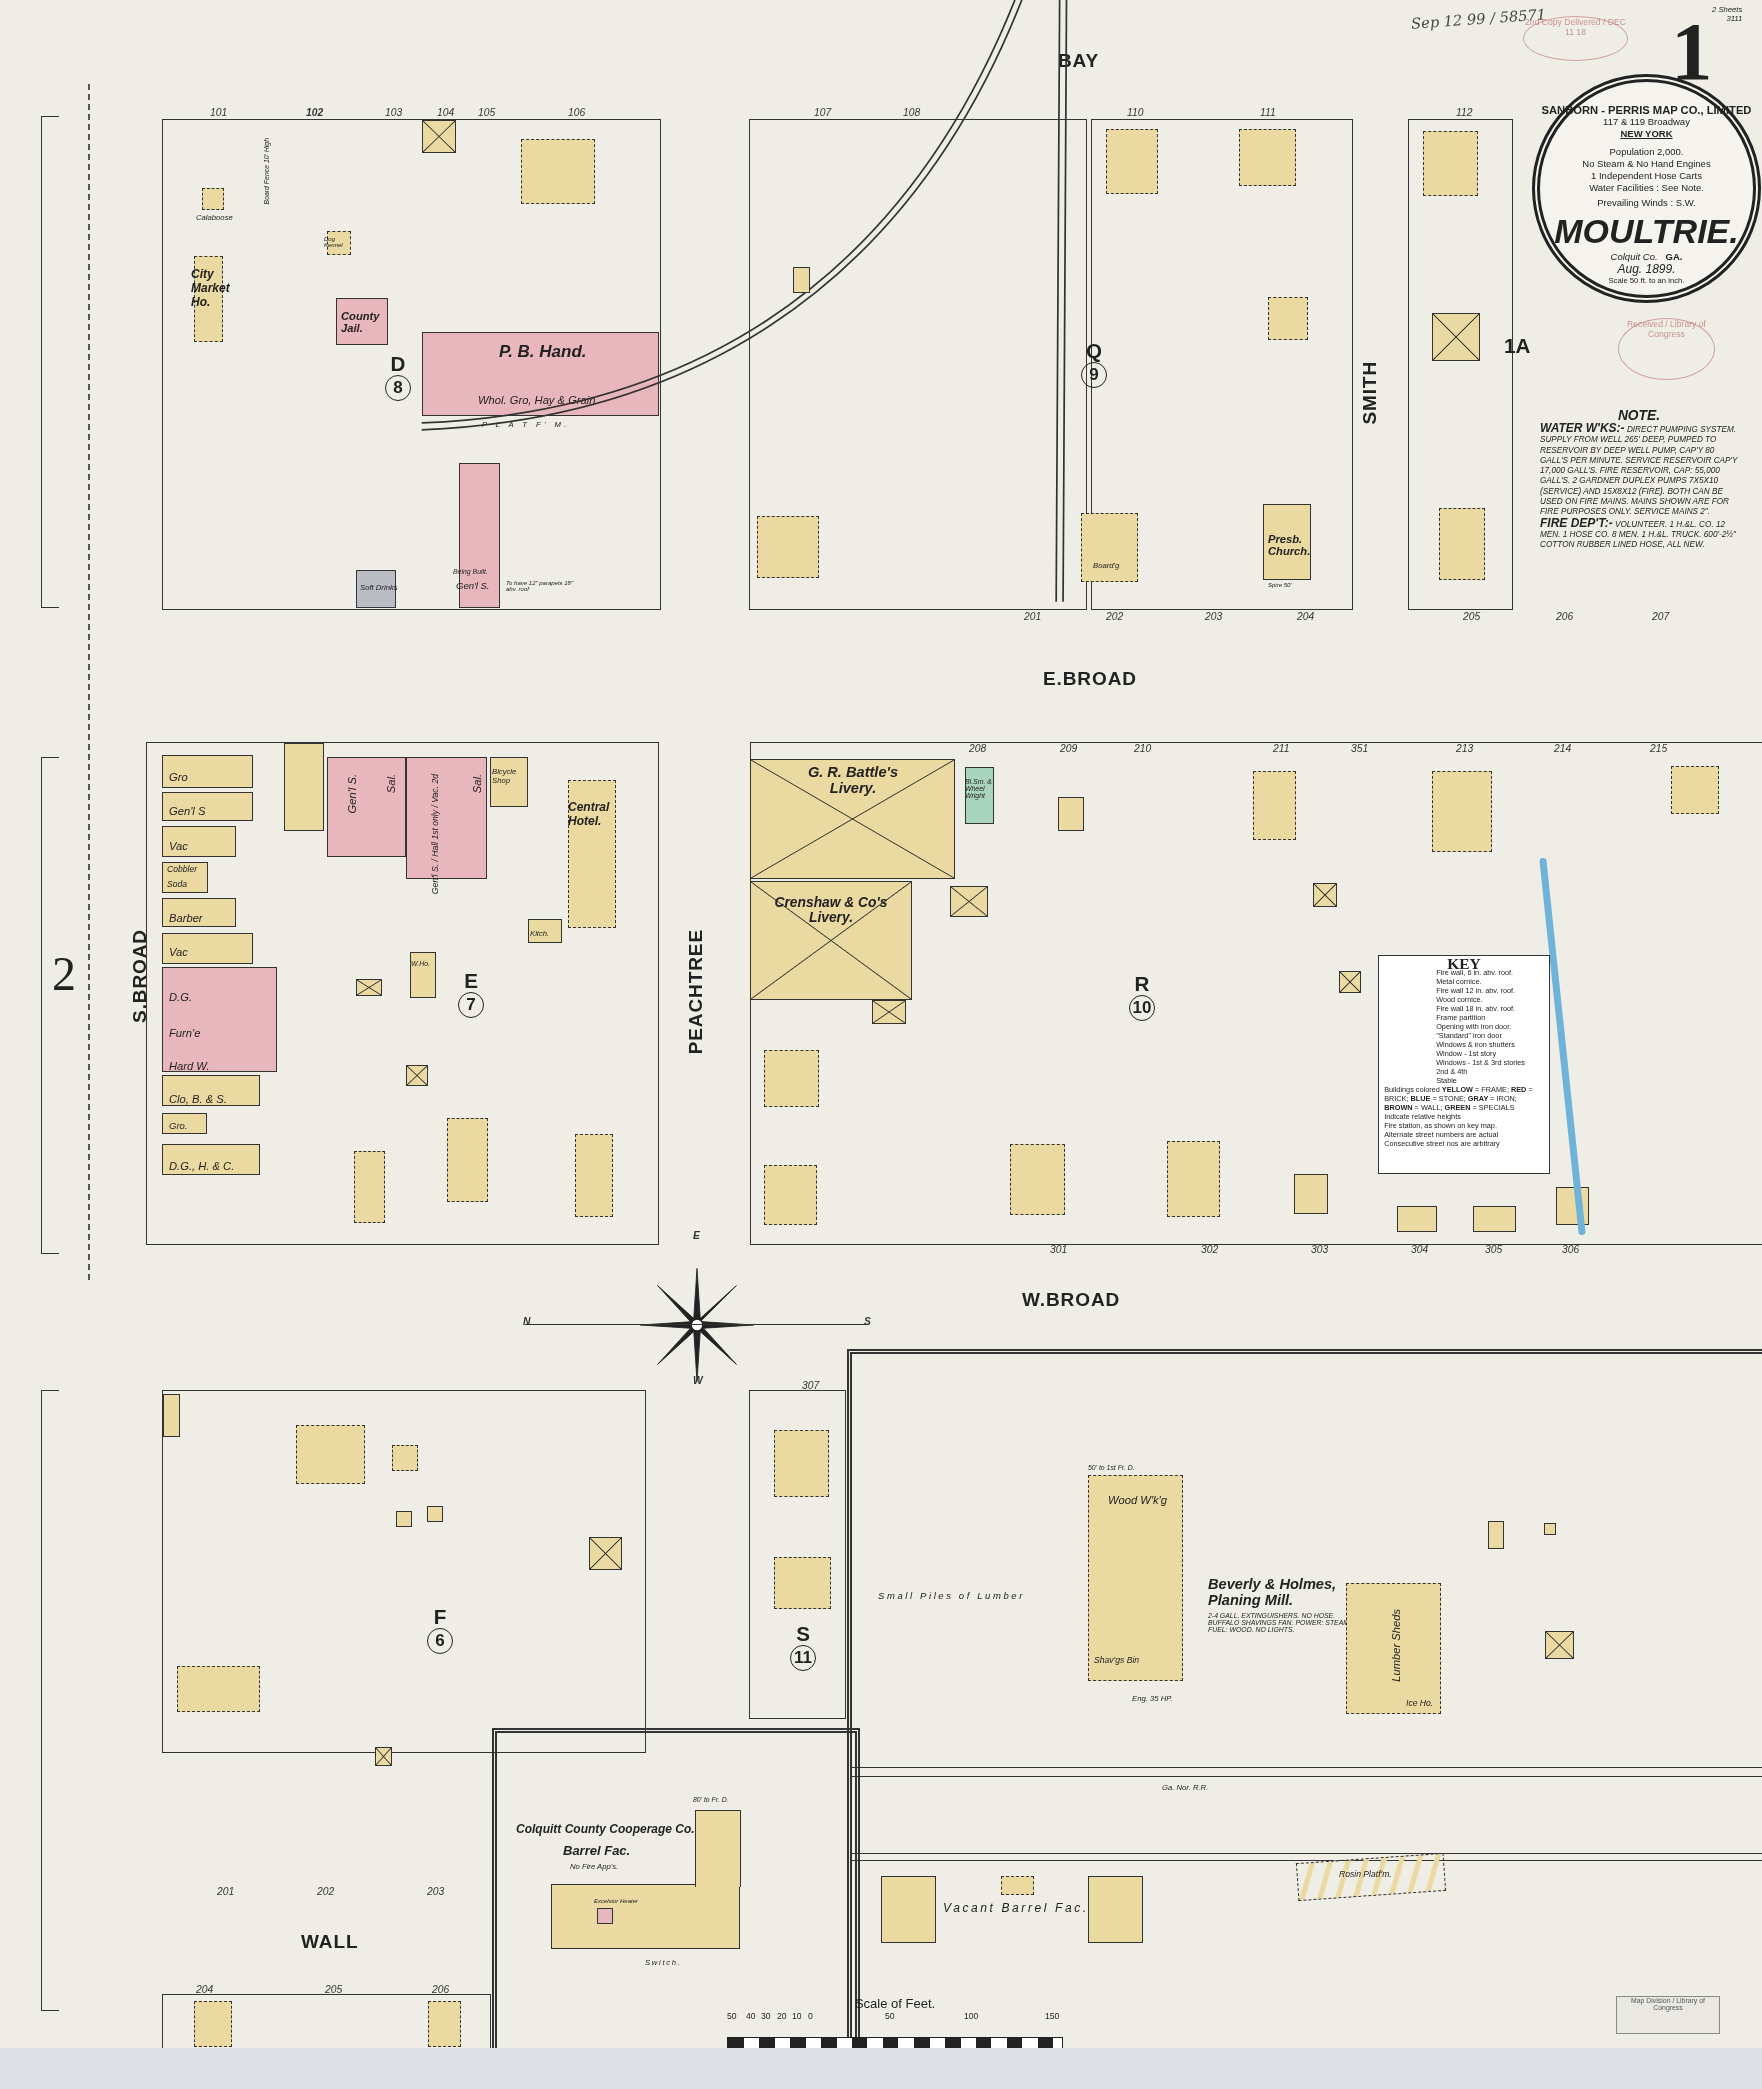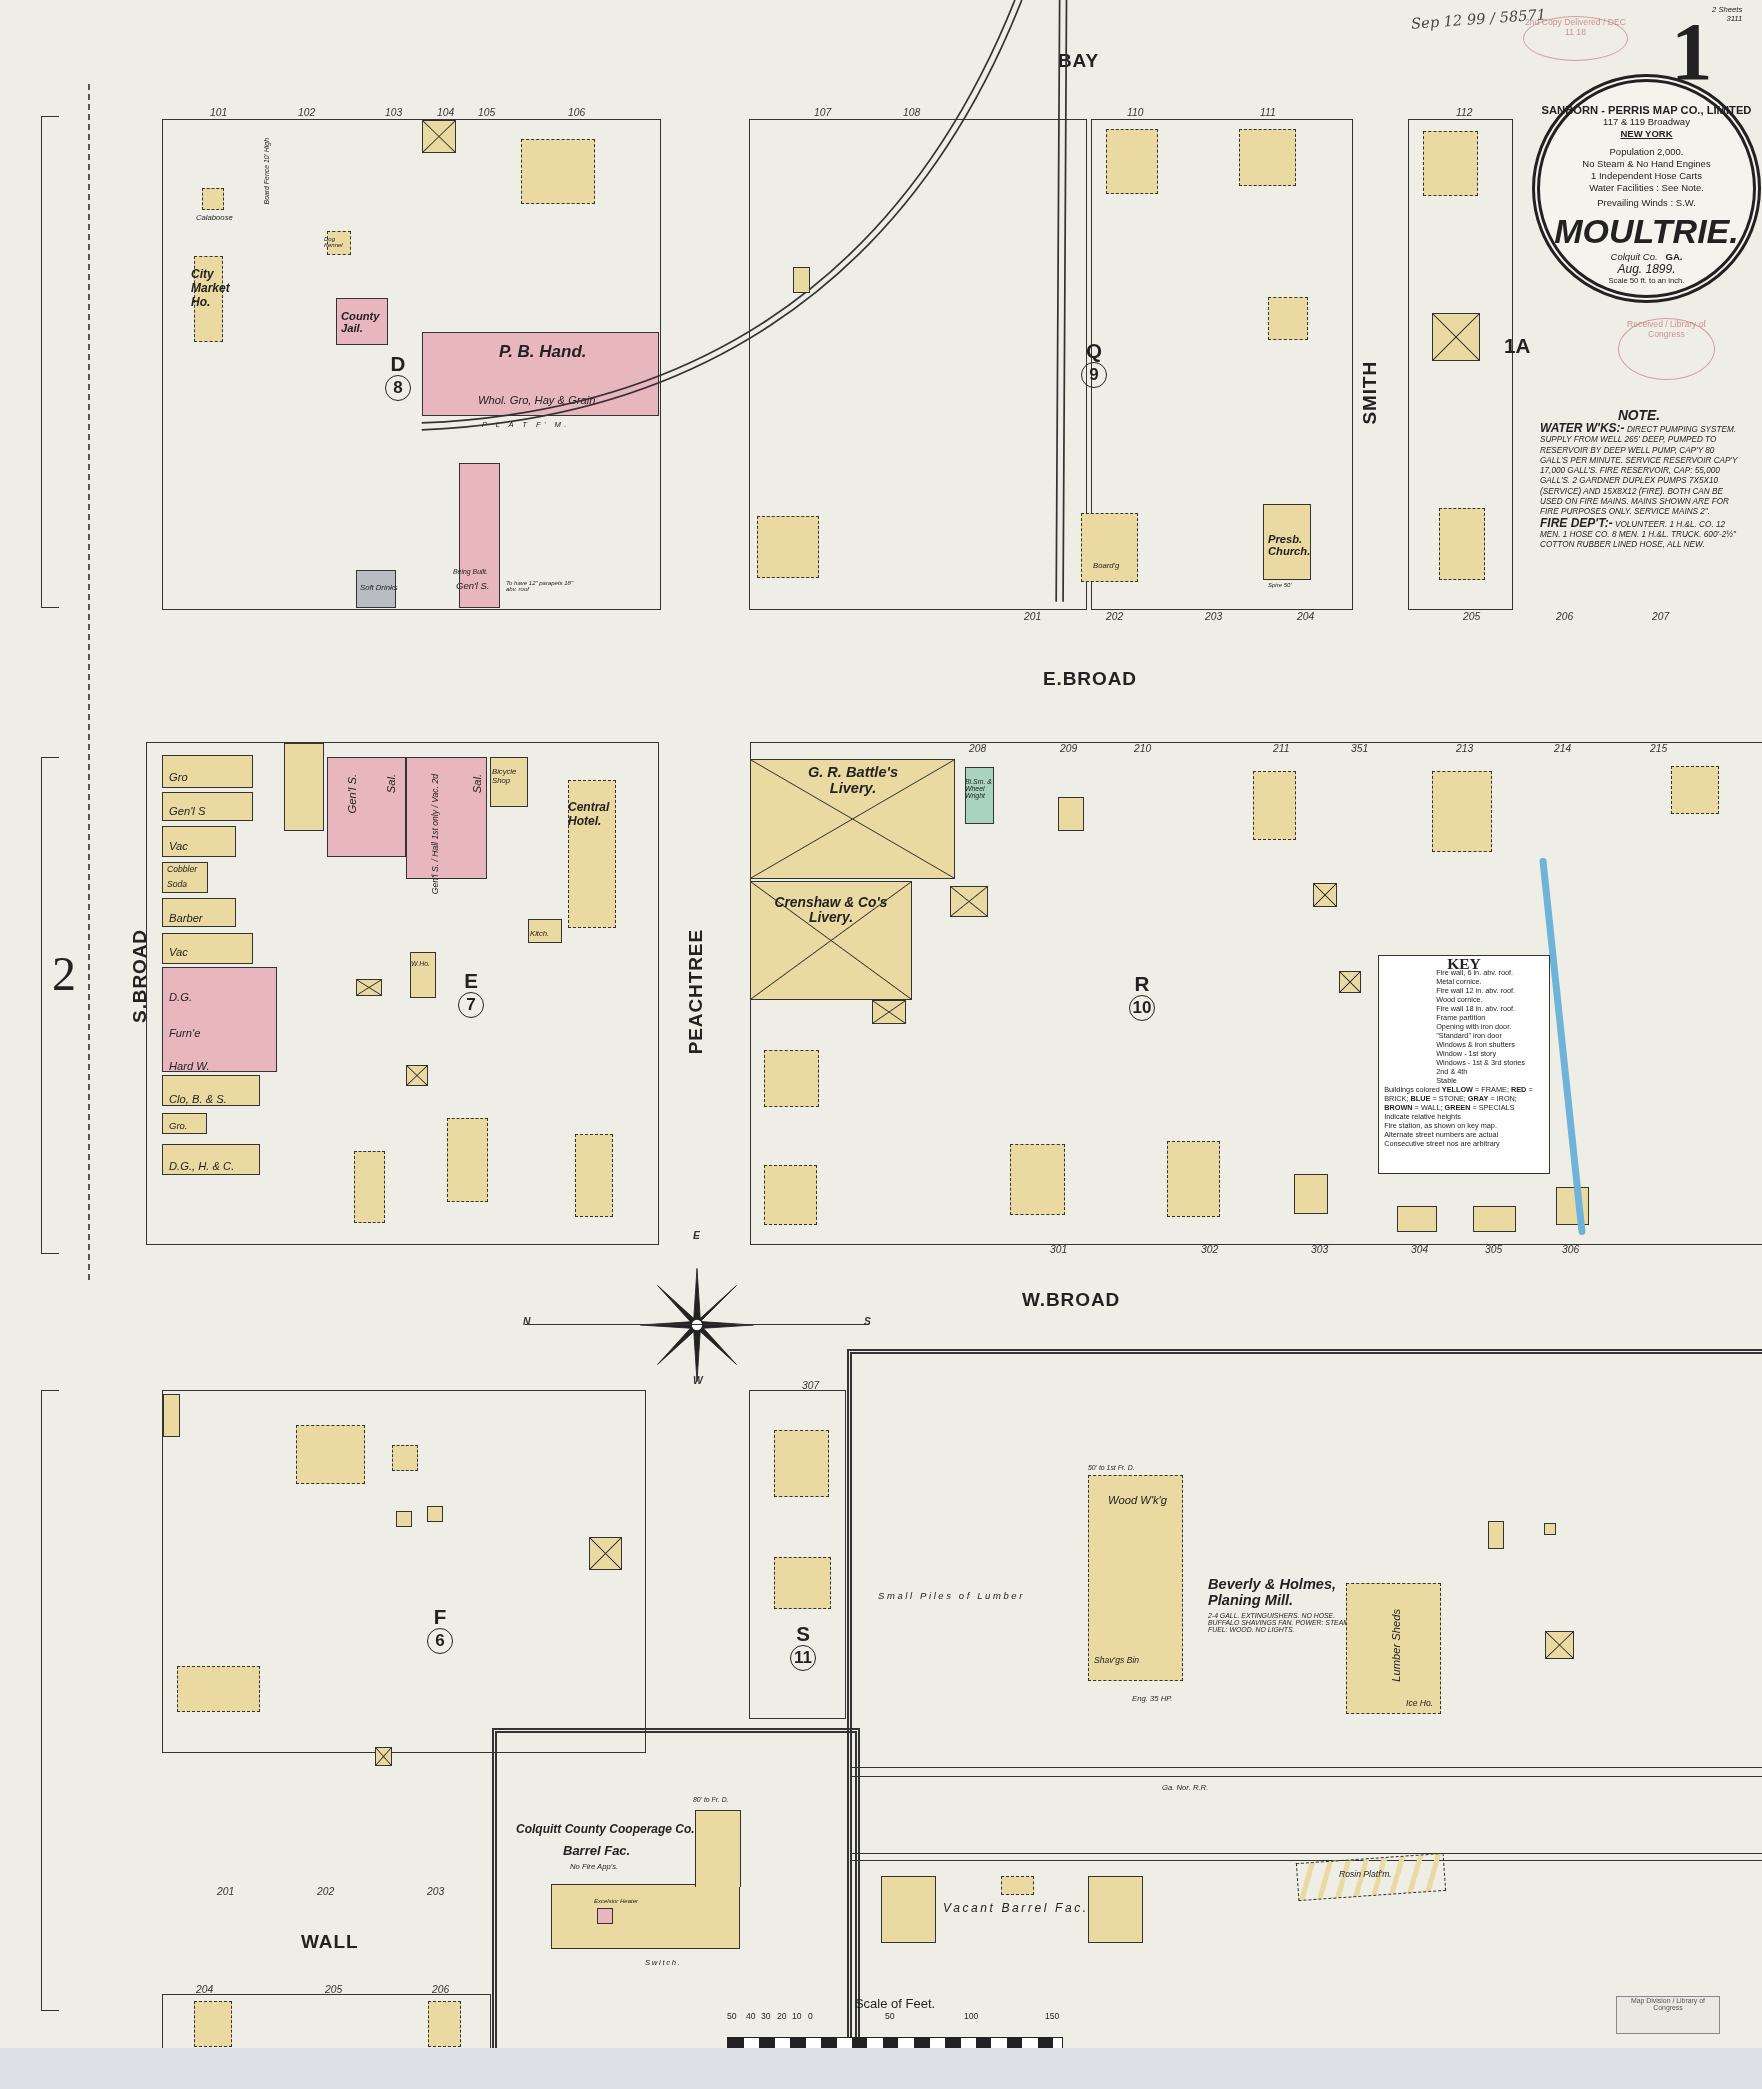--- a/index.html
+++ b/index.html
@@ -317,21 +317,21 @@
   <div class="lbl big" style="left:563px;top:1843px;font-size:13px;">Barrel Fac.</div>
   <div class="lbl" style="left:570px;top:1862px;font-size:7.7px;">No Fire App's.</div>
   <div class="lbl" style="left:693px;top:1796px;font-size:6.9px;">80' to Fr. D.</div>
   <div class="lbl" style="left:645px;top:1958px;font-size:7.7px;letter-spacing:1.7px;">Switch.</div>
 
   <div class="blk" style="left:162px;top:1994px;width:327px;height:60px;border-bottom:none;"></div>
   <div class="b y dash" style="left:194px;top:2001px;width:38px;height:46px;"></div>
   <div class="b y dash" style="left:428px;top:2001px;width:33px;height:46px;"></div>
 
   <div class="num" style="left:210px;top:107px;">101</div>
-  <div class="num" style="left:298px;top:107px;">102</div>
+  <div class="num" style="left:306px;top:107px;font-weight:bold;">102</div>
   <div class="num" style="left:385px;top:107px;">103</div>
   <div class="num" style="left:437px;top:107px;">104</div>
   <div class="num" style="left:478px;top:107px;">105</div>
   <div class="num" style="left:568px;top:107px;">106</div>
   <div class="num" style="left:814px;top:107px;">107</div>
   <div class="num" style="left:903px;top:107px;">108</div>
   <div class="num" style="left:1127px;top:107px;">110</div>
   <div class="num" style="left:1260px;top:107px;">111</div>
   <div class="num" style="left:1456px;top:107px;">112</div>
 

